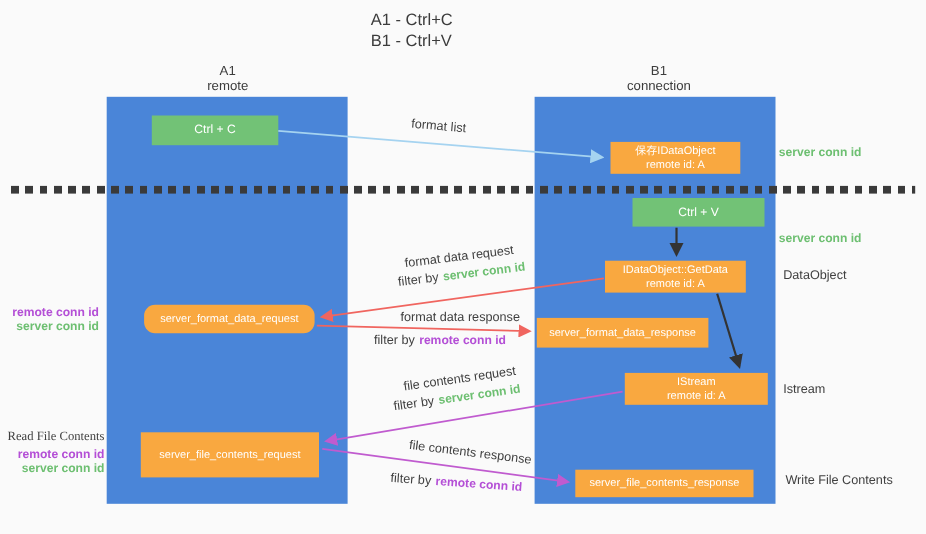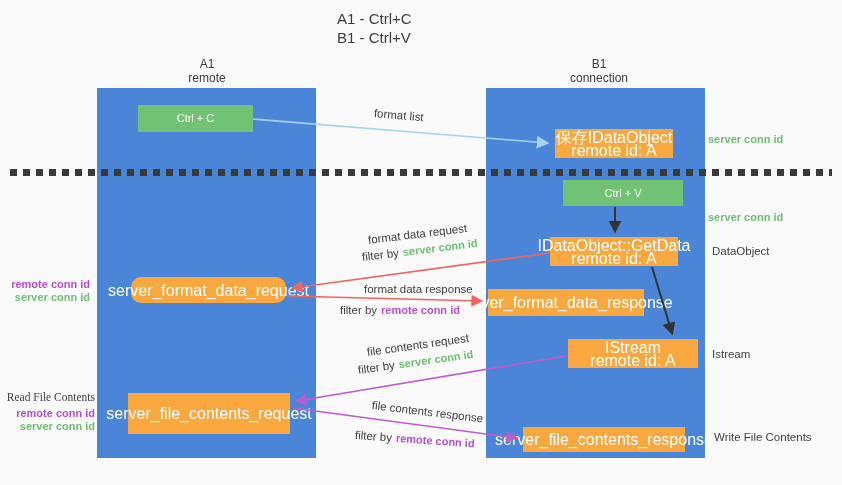--- a/index.html
+++ b/index.html
@@ -19,25 +19,25 @@
   .lane-right { left:486px; }
 
   .dotted-divider { position:absolute; left:10px; top:169px; width:822px; height:7px;
                     background:repeating-linear-gradient(90deg,#3a3a3a 0 7px,transparent 7px 13px); }
 
   .node { position:absolute; display:flex; flex-direction:column; align-items:center;
           justify-content:center; color:#ffffff; text-align:center; font-size:11px;
           line-height:13px; }
   .node.green  { background:#72c276; }
   .node.orange { background:#f9a840; }
-  .node.small  { font-size:16px; }
+  .node.small  { font-size:10px; }
 
   .n-ctrl-c   { left:138px; top:105px; width:115px; height:27px; }
   .n-save-ido { left:555px; top:129px; width:118px; height:29px; }
-  .n-ctrl-v   { left:563px; top:180px; width:120px; height:26px; }
+  .n-ctrl-v   { left:575px; top:180px; width:120px; height:26px; }
   .n-getdata  { left:550px; top:237px; width:128px; height:29px; }
   .n-fmt-req  { left:131px; top:277px; width:155px; height:26px;border-radius:10px; }
   .n-fmt-resp { left:488px; top:289px; width:156px; height:27px; }
   .n-istream  { left:568px; top:339px; width:130px; height:29px; }
   .n-file-req { left:128px; top:393px; width:162px; height:41px; }
   .n-file-resp{ left:523px; top:427px; width:162px; height:25px; }
 
   .side-label { position:absolute; font-size:11.5px; color:#3f3f3f; white-space:nowrap; }
   .conn-green  { color:#6dbf71; font-weight:bold; font-size:11px; }
   .conn-purple { color:#b44fd6; font-weight:bold; font-size:11px; }

